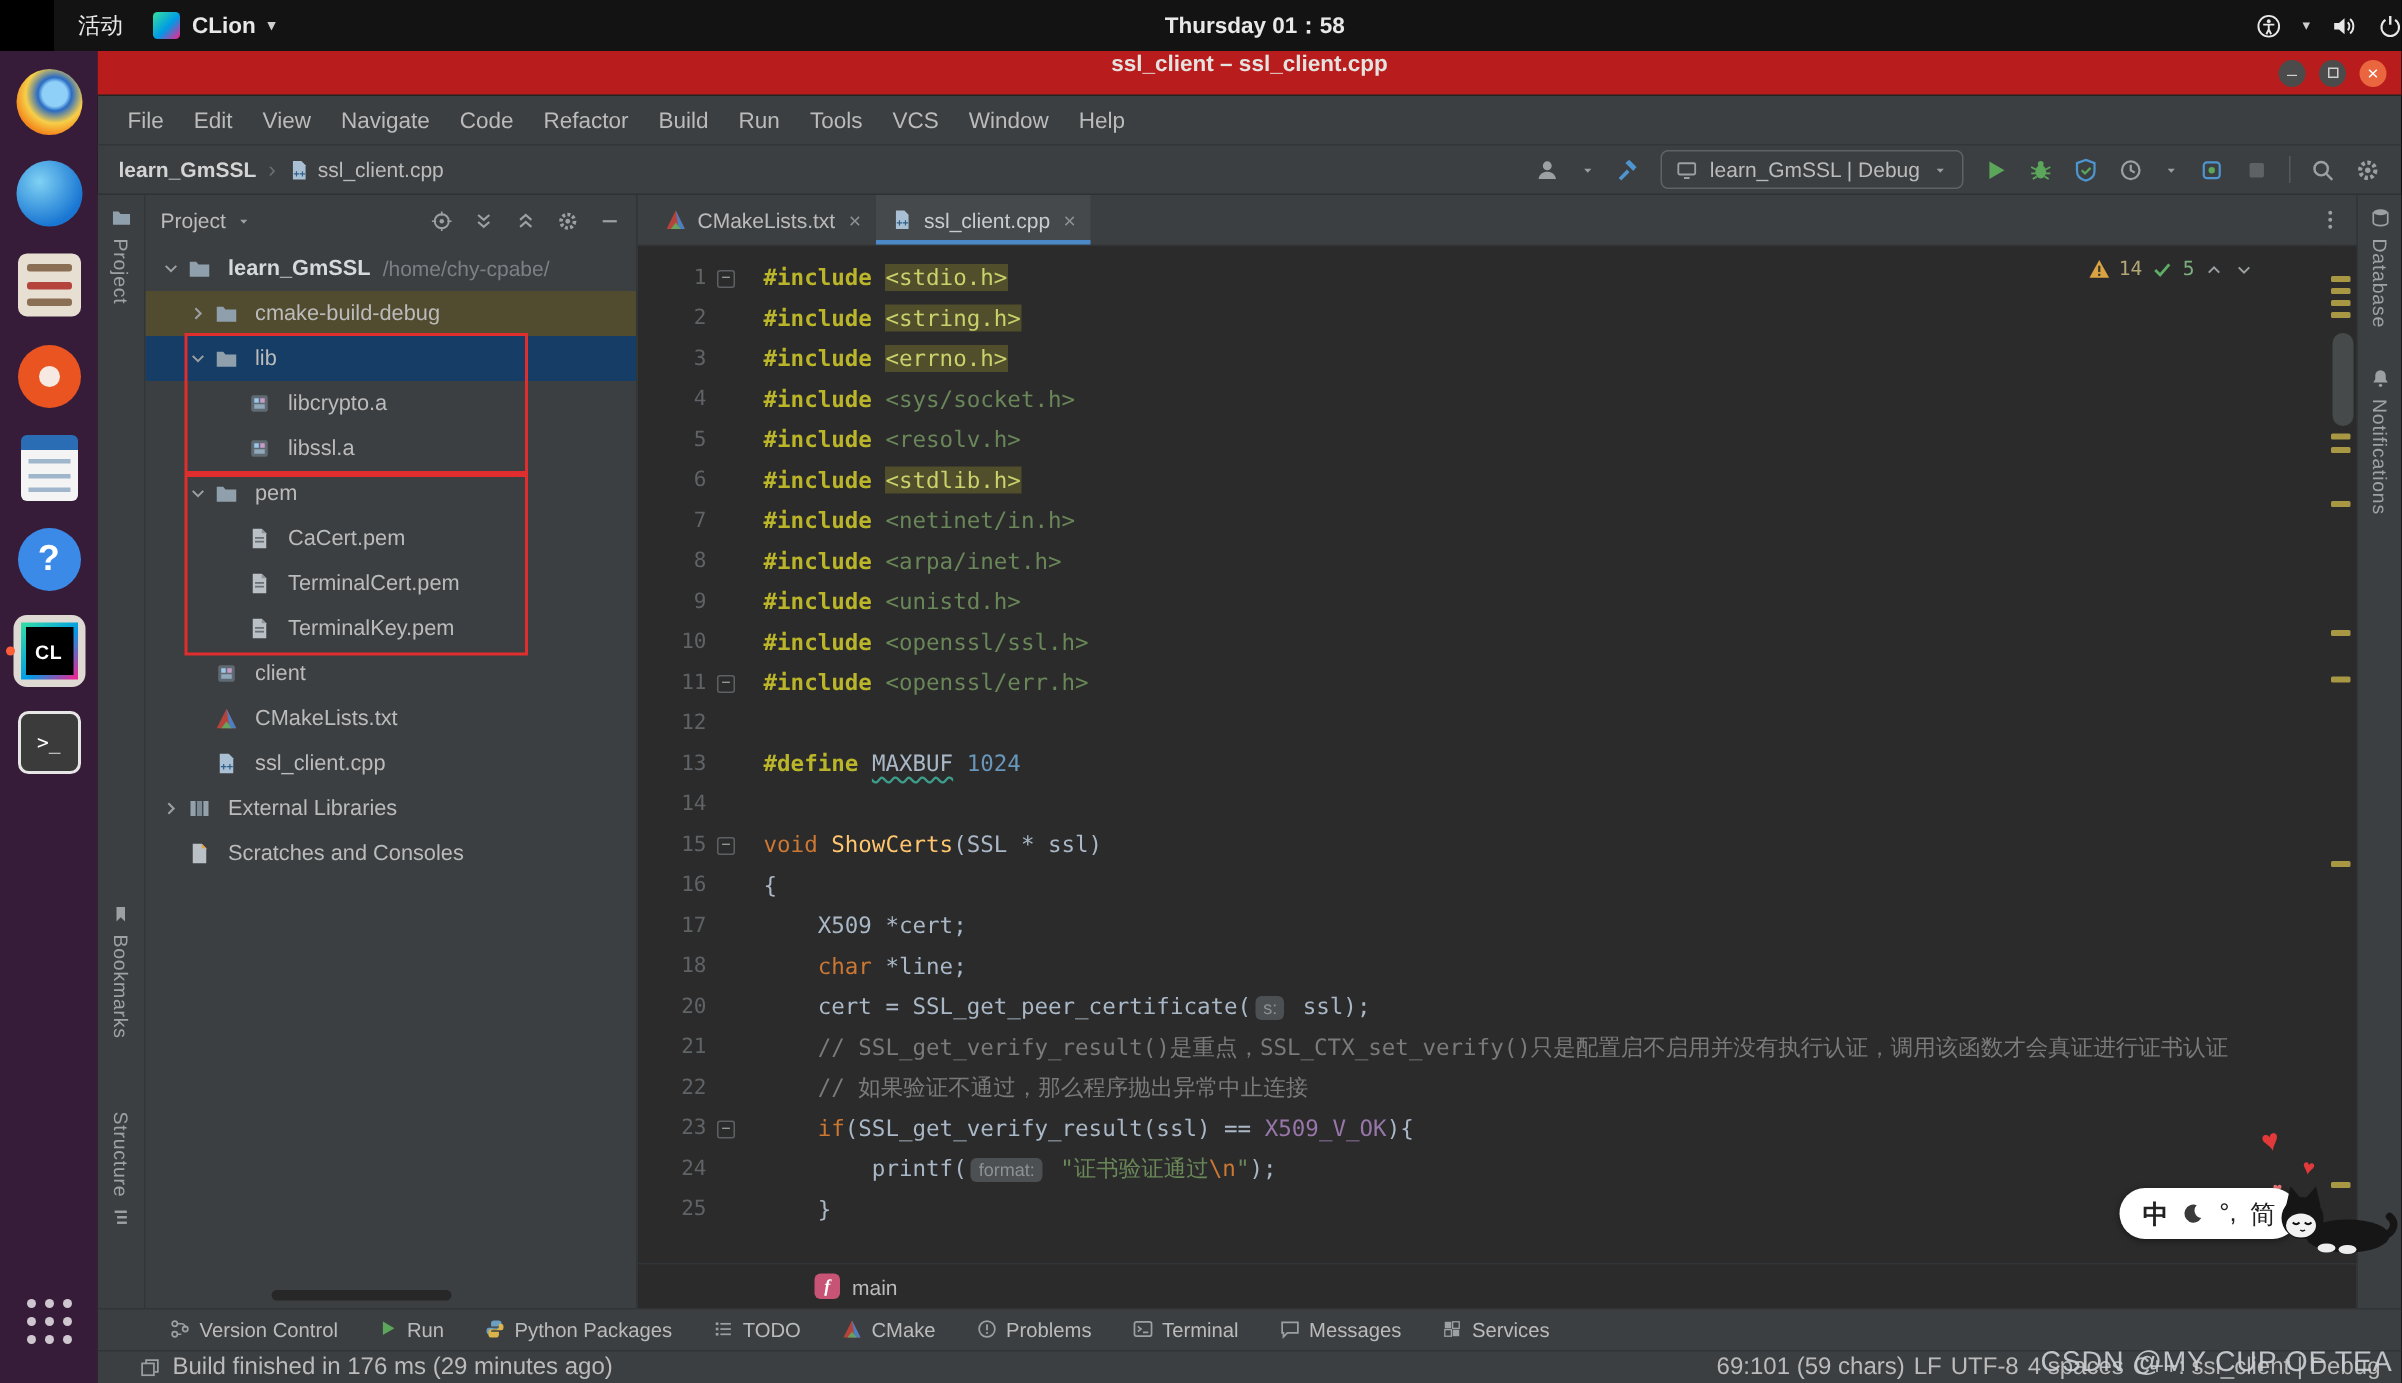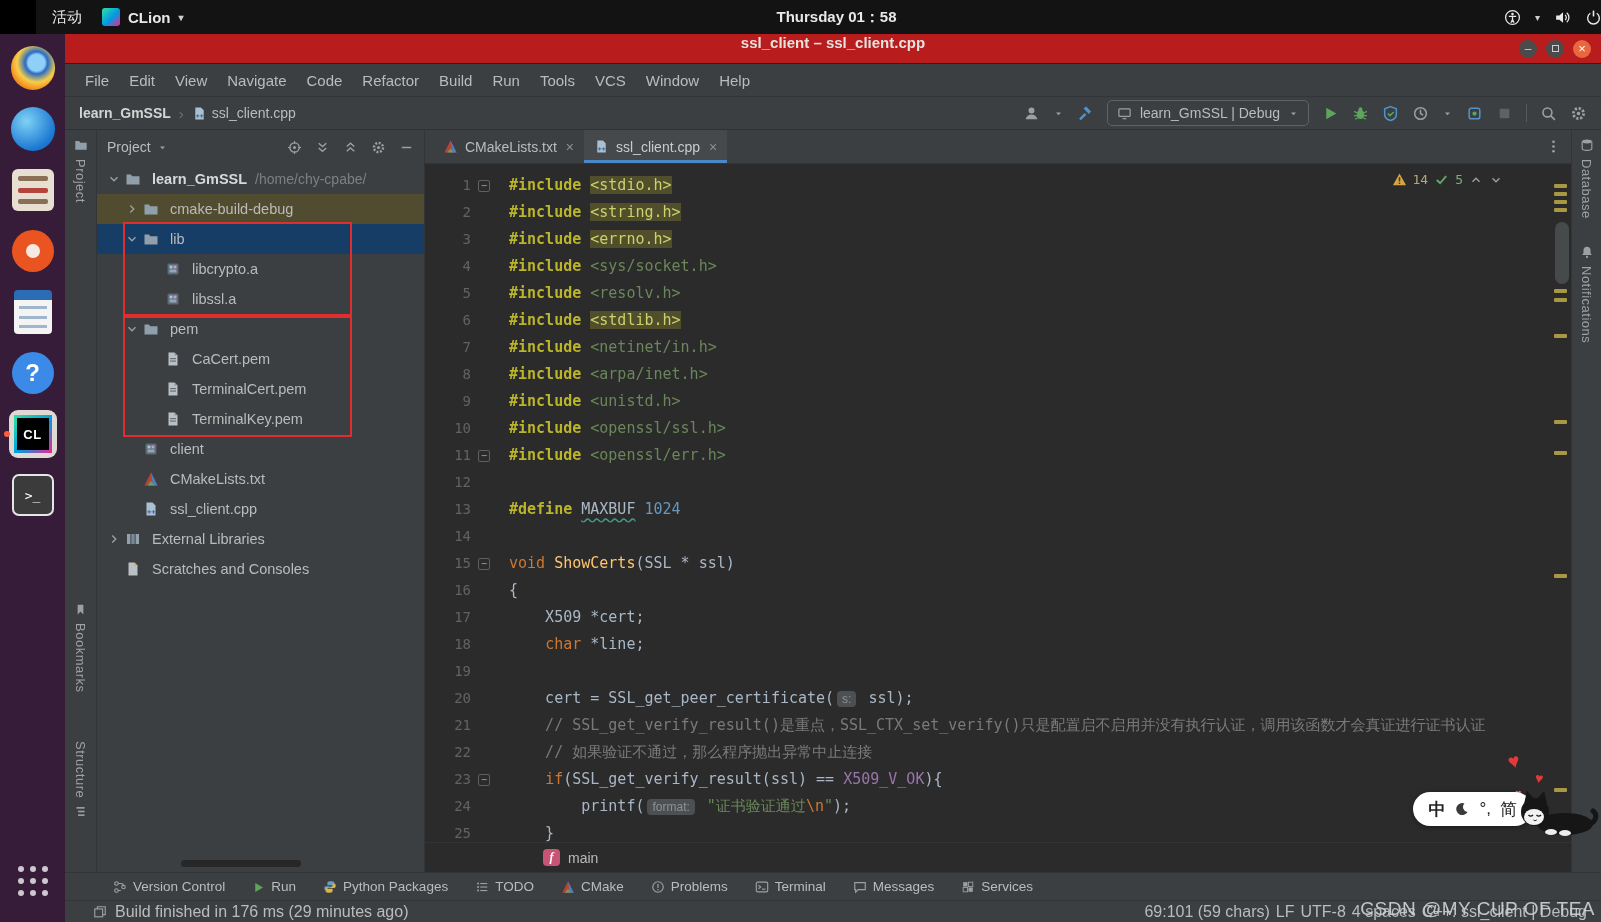--- a/index.html
+++ b/index.html
@@ -113,21 +113,21 @@
   .insp-ok-count { color:#7cae7e; }
 
   .stripe-col { width:22px; flex:none; position:relative; background:#2B2B2B; }
   .stripe-mark { position:absolute; right:4px; width:13px; height:4px; border-radius:1px; background:#a89743; }
   .scroll-thumb { position:absolute; top:58px; right:2px; width:14px; height:62px; border-radius:7px; background:#5a5f61; opacity:.6; }
 
   .crumbbar { height:30px; flex:none; background:#2B2B2B; border-top:1px solid #323537; display:flex; align-items:center; gap:8px; padding-left:118px; font-size:14px; color:#bbbbbb; }
   .f-badge { width:17px; height:17px; border-radius:4px; background:#c75475; color:#fff; font-family:"Liberation Serif",serif; font-style:italic; font-weight:bold; font-size:12px; display:flex; align-items:center; justify-content:center; }
 
   .twbar { height:28px; flex:none; background:#3C3F41; border-top:1px solid #323537; display:flex; align-items:center; gap:27px; padding-left:48px; font-size:13.5px; color:#bbbbbb; }
-  .tw-item { display:flex; align-items:flex-end; gap:6px; }
+  .tw-item { display:flex; align-items:flex-start; gap:6px; }
 
   .statusbar { height:22px; flex:none; background:#3C3F41; border-top:1px solid #323537; display:flex; align-items:center; padding:0 14px 0 28px; font-size:16px; color:#bbbbbb; }
   .sb-left { display:flex; align-items:center; gap:8px; }
   .sb-right { margin-left:auto; display:flex; align-items:center; gap:6px; }
 
   
   .red-box { position:absolute; border:2px solid #e02d2d; z-index:50; pointer-events:none; }
   .red-box.b1 { left:123px; top:222px; width:229px; height:94px; }
   .red-box.b2 { left:123px; top:316px; width:229px; height:121px; }
   .heart { position:absolute; color:#e23a3a; z-index:60; }
@@ -768,21 +768,20 @@
                 <div class="code-line"><span class="ln">9</span><span class="fold"></span><span class="ctext"><span class="tok-directive">#include </span><span class="tok-header">&lt;unistd.h&gt;</span></span></div>
                 <div class="code-line"><span class="ln">10</span><span class="fold"></span><span class="ctext"><span class="tok-directive">#include </span><span class="tok-header">&lt;openssl/ssl.h&gt;</span></span></div>
                 <div class="code-line"><span class="ln">11</span><span class="fold"><span class="fold-box">−</span></span><span class="ctext"><span class="tok-directive">#include </span><span class="tok-header">&lt;openssl/err.h&gt;</span></span></div>
                 <div class="code-line"><span class="ln">12</span><span class="fold"></span><span class="ctext"></span></div>
                 <div class="code-line"><span class="ln">13</span><span class="fold"></span><span class="ctext"><span class="tok-directive">#define </span><span class="tok-macro">MAXBUF</span><span class="tok-plain"> </span><span class="tok-number">1024</span></span></div>
                 <div class="code-line"><span class="ln">14</span><span class="fold"></span><span class="ctext"></span></div>
                 <div class="code-line"><span class="ln">15</span><span class="fold"><span class="fold-box">−</span></span><span class="ctext"><span class="tok-keyword">void </span><span class="tok-function">ShowCerts</span><span class="tok-plain">(SSL * ssl)</span></span></div>
                 <div class="code-line"><span class="ln">16</span><span class="fold"></span><span class="ctext"><span class="tok-plain">{</span></span></div>
                 <div class="code-line"><span class="ln">17</span><span class="fold"></span><span class="ctext"><span class="tok-plain">    X509 *cert;</span></span></div>
                 <div class="code-line"><span class="ln">18</span><span class="fold"></span><span class="ctext"><span class="tok-plain">    </span><span class="tok-keyword">char</span><span class="tok-plain"> *line;</span></span></div>
-                <div class="code-line"><span class="ln">19</span><span class="fold"></span><span class="ctext"></span></div>
                 <div class="code-line"><span class="ln">20</span><span class="fold"></span><span class="ctext"><span class="tok-plain">    cert = SSL_get_peer_certificate(</span><span class="tok-hint">s:</span><span class="tok-plain"> ssl);</span></span></div>
                 <div class="code-line"><span class="ln">21</span><span class="fold"></span><span class="ctext"><span class="tok-comment">    // SSL_get_verify_result()是重点，SSL_CTX_set_verify()只是配置启不启用并没有执行认证，调用该函数才会真证进行证书认证</span></span></div>
                 <div class="code-line"><span class="ln">22</span><span class="fold"></span><span class="ctext"><span class="tok-comment">    // 如果验证不通过，那么程序抛出异常中止连接</span></span></div>
                 <div class="code-line"><span class="ln">23</span><span class="fold"><span class="fold-box">−</span></span><span class="ctext"><span class="tok-plain">    </span><span class="tok-keyword">if</span><span class="tok-plain">(SSL_get_verify_result(ssl) == </span><span class="tok-constant">X509_V_OK</span><span class="tok-plain">){</span></span></div>
                 <div class="code-line"><span class="ln">24</span><span class="fold"></span><span class="ctext"><span class="tok-plain">        printf(</span><span class="tok-hint">format:</span><span class="tok-plain"> </span><span class="tok-string">"证书验证通过</span><span class="tok-escape">\n</span><span class="tok-string">"</span><span class="tok-plain">);</span></span></div>
                 <div class="code-line"><span class="ln">25</span><span class="fold"></span><span class="ctext"><span class="tok-plain">    }</span></span></div>
               </div>
             <div class="inspection-widget">
               <svg class="ic" width="15" height="15">
                   <use href="#i-warn"></use>

